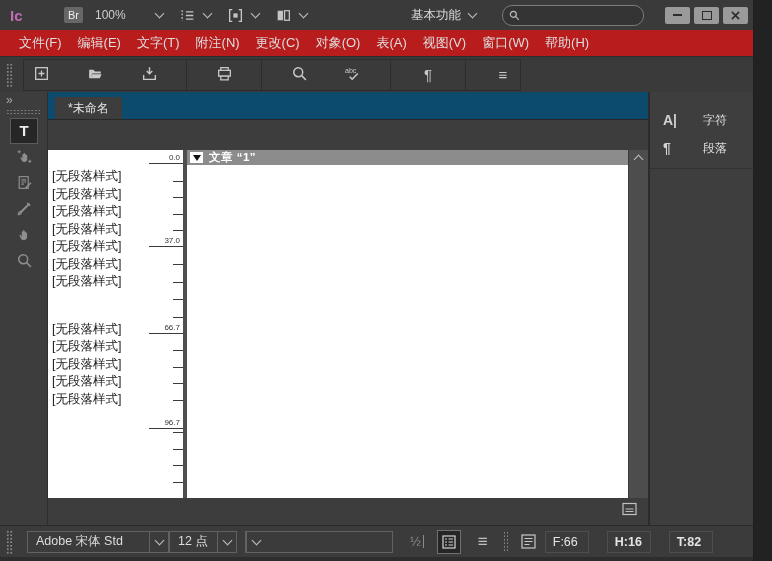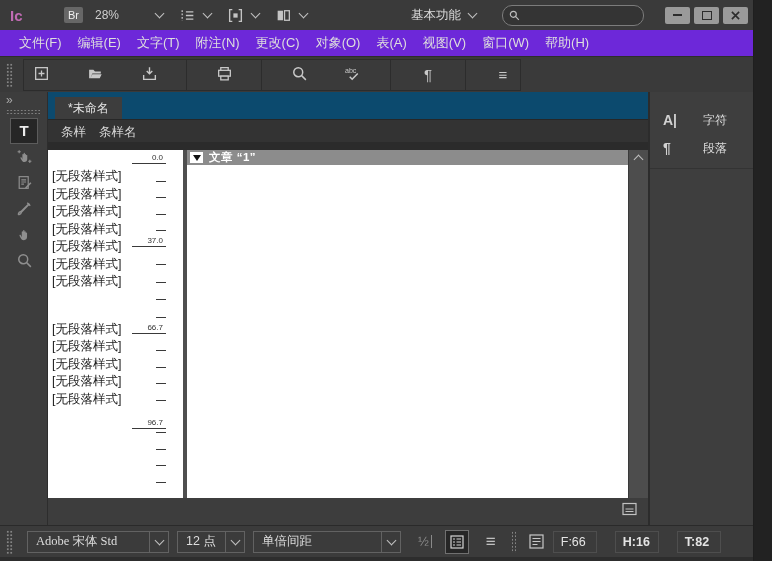--- a/index.html
+++ b/index.html
@@ -21,21 +21,21 @@
   .wsdd{margin-left:104px;font-size:12.5px;color:#dcdcdc;}
   .searchbox{margin-left:26px;width:128px;height:19px;border:1px solid #7c7c7c;border-radius:10px;background:#343434;display:flex;align-items:center;padding:0 6px;}
   .searchbox svg{width:11px;height:11px;color:#bdbdbd;flex:none;}
   .searchbox input{background:transparent;border:none;outline:none;color:#ddd;font-size:11px;width:90px;margin-left:4px;font-family:"Liberation Sans",sans-serif;}
   .winbtns{margin-left:auto;margin-right:24px;display:flex;gap:4px;}
   .winbtn{width:25px;height:17px;background:#9a9a9a;border-radius:2px;display:flex;align-items:center;justify-content:center;}
   .winbtn .minbar{width:9px;height:2px;background:#2c2c2c;}
   .winbtn .maxbox{width:8px;height:7px;border:1.5px solid #2c2c2c;}
   .winbtn svg{width:9px;height:9px;}
   
-  .menubar{position:absolute;left:0;top:30px;width:772px;height:27px;display:flex;align-items:center;padding-left:12px;box-sizing:border-box;background:#6d28d9;border-bottom:1px solid #2d2d2d;}
+  .menubar{position:absolute;left:0;top:30px;width:772px;height:27px;display:flex;align-items:center;padding-left:12px;box-sizing:border-box;background:#b91c1c;border-bottom:1px solid #2d2d2d;}
   .menu-item{font-size:13px;color:#dedede;padding:0 7px;margin-right:2px;}
   
   .toolbar{position:absolute;left:0;top:57px;width:772px;height:35px;background:#3a3a3a;border-bottom:1px solid #2a2a2a;display:flex;align-items:center;}
   .vgrip{width:7px;height:24px;margin-left:6px;background-image:radial-gradient(#858585 30%,transparent 36%);background-size:3.5px 3.5px;}
   .tbwrap{margin-left:10px;height:30px;border:1px solid #2c2c2c;display:flex;align-items:stretch;gap:20px;}
   .tb-btn{width:34px;display:flex;align-items:center;justify-content:center;background:none;border:none;color:#c9c9c9;padding:0;}
   .tb-btn svg{width:17px;height:17px;}
   .tb-btn .glyph{font-size:15px;color:#c9c9c9;line-height:1;}
   .tbsep{width:1px;background:#2c2c2c;}
   
@@ -53,21 +53,21 @@
   .doctabs{position:absolute;left:0;top:0;width:600px;height:28px;background:#0c4a6e;border-bottom:1px solid #272727;box-sizing:border-box;}
   .doctab{position:absolute;left:7px;bottom:0;height:22px;line-height:22px;padding:0 13px;background:#3d3d3d;color:#e6e6e6;font-size:12px;}
   .viewtabs{position:absolute;left:0;top:28px;width:600px;height:30px;background:#333333;}
   .viewtab{display:inline-block;margin-top:3px;margin-left:13px;font-size:12.5px;color:#d8d8d8;line-height:18px;}
   .viewtabs .understrip{position:absolute;left:0;bottom:0;width:600px;height:8px;background:#2b2b2b;}
   .galley{position:absolute;left:0;top:58px;width:600px;height:348px;display:flex;}
   .stylecol{position:relative;width:135px;background:#ffffff;flex:none;overflow:hidden;}
   .stylerows1{margin-top:18px;}
   .stylerows2{margin-top:30px;}
   .stylerow{height:17.5px;line-height:17.5px;padding-left:4px;font-size:12.5px;color:#1c1c1c;white-space:nowrap;}
-  .tick{position:absolute;right:17px;border-bottom:1px solid #3a3a3a;}
+  .tick{position:absolute;right:0;border-bottom:1px solid #3a3a3a;}
   .tick.major{width:34px;height:10px;}
   .tick.minor{width:10px;height:1px;}
   .tick .rlabel{position:absolute;right:3px;bottom:1px;font-size:8px;color:#333;letter-spacing:0;}
   .gdivider{width:4px;background:#4f4f4f;flex:none;}
   .story{flex:1;position:relative;background:#ffffff;}
   .storyheader{position:absolute;left:0;top:0;right:0;height:15px;background:#8c8c8c;display:flex;align-items:center;padding-left:3px;}
   .tri-box{width:13px;height:11px;background:#fff;display:flex;align-items:center;justify-content:center;flex:none;}
   .tri{width:0;height:0;border-left:4px solid transparent;border-right:4px solid transparent;border-top:6px solid #111;}
   .storytitle{margin-left:6px;font-size:11.5px;font-weight:bold;color:#fff;letter-spacing:.5px;white-space:nowrap;}
   .vscroll{width:20px;flex:none;background:#4d4d4d;border-left:1px solid #3a3a3a;box-sizing:border-box;position:relative;}
@@ -83,22 +83,22 @@
   .prow{display:flex;align-items:center;height:28px;padding-left:13px;}
   .prow .picon{width:20px;color:#d2d2d2;font-size:14px;font-weight:bold;}
   .prow .plabel{margin-left:20px;font-size:12px;color:#dcdcdc;}
   
   .statusbar{position:absolute;left:0;top:525px;width:772px;height:32px;background:#3b3b3b;border-top:1px solid #2a2a2a;display:flex;align-items:center;box-sizing:border-box;}
   .bottomedge{position:absolute;left:0;top:557px;width:772px;height:4px;background:#2d2d2d;}
   .sbselect{height:22px;border:1px solid #626262;display:flex;align-items:stretch;color:#ddd;font-size:12.5px;background:#3b3b3b;box-sizing:border-box;}
   .sbselect .val{padding:0 8px;display:flex;align-items:center;flex:1;white-space:nowrap;overflow:hidden;}
   .sbselect .chevcell{width:18px;border-left:1px solid #626262;display:flex;align-items:center;justify-content:center;}
   .sbselect .chevcell .chev{margin:0 0 2px 0;}
-  .sb-font{width:142px;margin-left:14px;font-family:Liberation Serif, serif;}
-  .sb-size{width:68px;margin-left:8px;}
+  .sb-font{width:142px;margin-left:14px;}
+  .sb-size{width:68px;}
   .sb-spacing{width:148px;margin-left:8px;}
   .halficon{margin-left:17px;color:#8a8a8a;font-size:13px;display:flex;align-items:center;}
   .halficon .cursorbar{width:1px;height:13px;background:#8a8a8a;margin-left:2px;}
   .pressbox{margin-left:13px;width:24px;height:24px;background:#262626;border:1px solid #707070;display:flex;align-items:center;justify-content:center;color:#d4d4d4;box-sizing:border-box;}
   .pressbox svg{width:14px;height:14px;}
   .sbmenu{margin-left:17px;color:#c0c0c0;font-size:17px;line-height:1;}
   .sbvgrip{margin-left:15px;width:6px;height:22px;background-image:radial-gradient(#858585 30%,transparent 36%);background-size:3px 3.5px;}
   .cficon{margin-left:11px;width:17px;height:17px;color:#c9c9c9;}
   .cficon svg{width:100%;height:100%;}
   .cf{height:22px;border:1px solid #4e4e4e;color:#e4e4e4;font-size:12.5px;display:flex;align-items:center;padding:0 7px;min-width:44px;box-sizing:border-box;margin-left:8px;background:#3b3b3b;}
@@ -106,21 +106,21 @@
 </style>
 </head>
 <body>
 
 <div id="window">
 
   <div class="titlebar">
     <span class="logo">Ic</span>
     <button class="brbtn">Br</button>
     <div class="dd zoomdd">
-      <span>28%</span>
+      <span>100%</span>
       <span class="chev"></span>
     </div>
     <div class="dd icon-dd">
       <span class="ticon">
         <svg viewBox="0 0 16 16" fill="none" stroke="currentColor" stroke-width="1.2">
             <path stroke-dasharray="1.6 1.6" d="M3 3v10"></path>
             <path d="M6.5 4.5h7M6.5 8h7M6.5 11.5h7"></path>
           </svg>
       </span>
       <span class="chev"></span>
@@ -272,23 +272,20 @@
                 <path d="M10 10l4 4"></path>
               </svg></span>
           </div>
         </div>
     </div>
 
     <div class="center">
       <div class="doctabs">
         <span class="doctab">*未命名</span>
       </div>
-      <div class="viewtabs" id="viewtabs">
-        <span class="viewtab">条样</span><span class="viewtab">条样名</span><span class="understrip"></span>
-      </div>
       <div class="galley">
         <div class="stylecol" id="stylecol">
           <div class="stylerows1" id="stylerows1">
               <div class="stylerow">[无段落样式]</div>
               <div class="stylerow">[无段落样式]</div>
               <div class="stylerow">[无段落样式]</div>
               <div class="stylerow">[无段落样式]</div>
               <div class="stylerow">[无段落样式]</div>
               <div class="stylerow">[无段落样式]</div>
               <div class="stylerow">[无段落样式]</div>
@@ -378,21 +375,20 @@
           <span class="chev"></span>
         </span>
     </div>
     <div class="sbselect sb-size">
       <span class="val">12 点</span>
       <span class="chevcell">
           <span class="chev"></span>
         </span>
     </div>
     <div class="sbselect sb-spacing">
-      <span class="val">单倍间距</span>
       <span class="chevcell">
           <span class="chev"></span>
         </span>
     </div>
     <span class="halficon">
       <span>½</span>
       <span class="cursorbar"></span>
     </span>
     <span class="pressbox">
       <svg viewBox="0 0 14 14" fill="none" stroke="currentColor" stroke-width="1.2">

